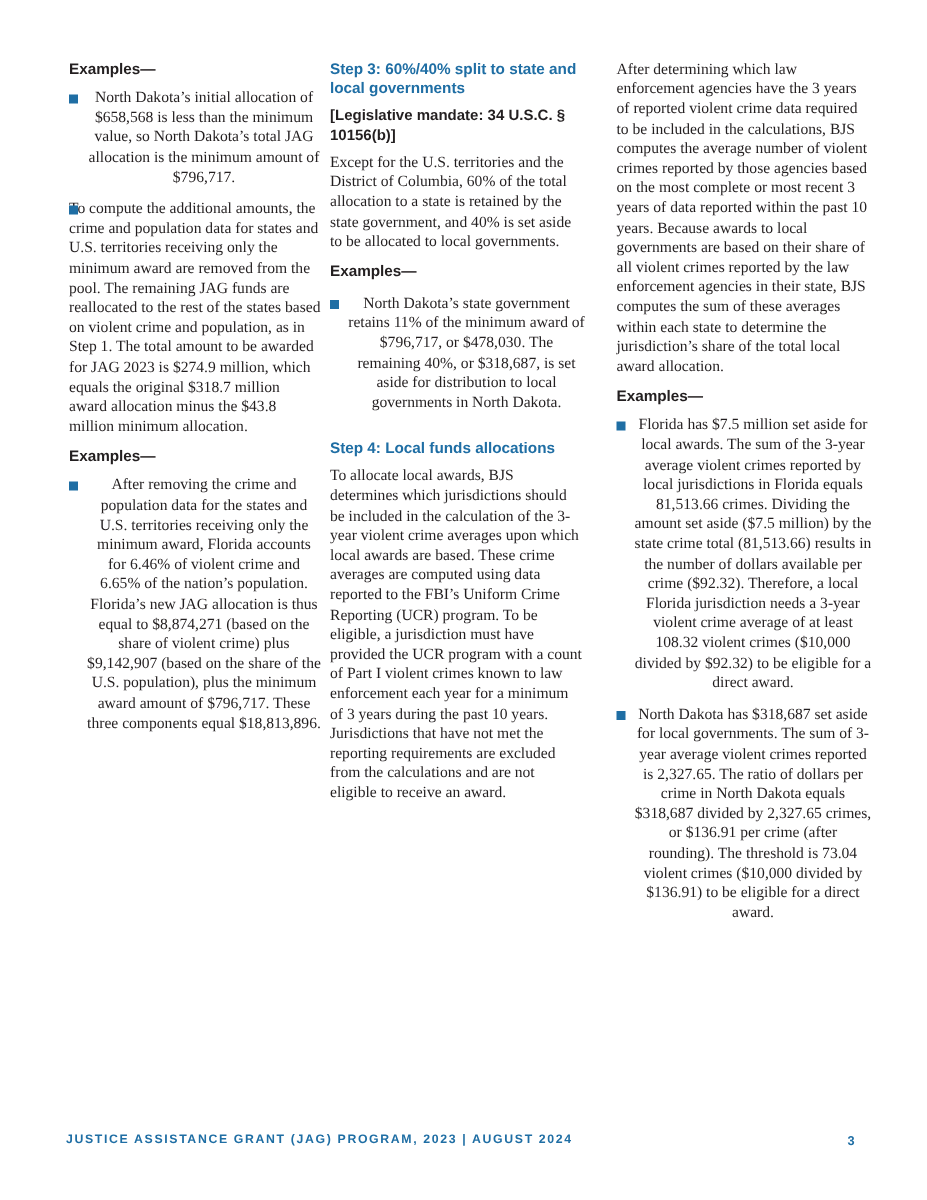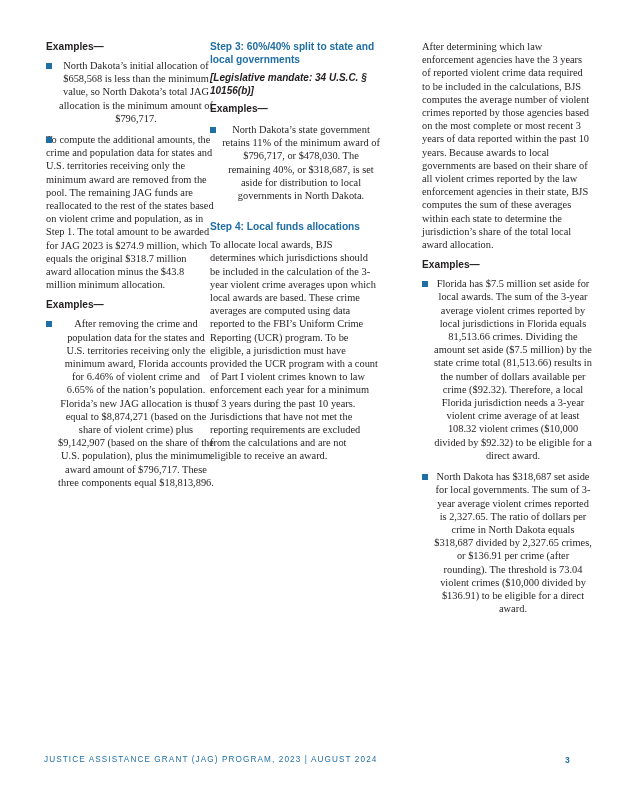--- a/index.html
+++ b/index.html
@@ -1,29 +1,29 @@
 <!DOCTYPE html>
 <html><head>
   <meta charset="utf-8">
   <style>
     * { box-sizing: border-box; margin: 0; padding: 0; }
     html, body { width: 618px; height: 800px; background: #ffffff; overflow: hidden; }
     body { position: relative; font-family: "Liberation Serif", "DejaVu Serif", serif; color: #231f20; }
     .col { position: absolute; top: 40px; }
     #col1 { left: 46px; width: 168px; }
-    #col2 { left: 210px; width: 170px; }
-    #col3 { left: 422px; width: 170px; }
+    #col2 { left: 220px; width: 170px; }
+    #col3 { left: 411px; width: 170px; }
     p.body { font-size: 10.4px; line-height: 13.2px; margin-bottom: 7px; }
     .exh { font-family: "Liberation Sans", "DejaVu Sans", sans-serif; font-weight: bold; font-size: 10.2px; line-height: 13px; margin-bottom: 6px; color: #231f20; }
     .steph { font-family: "Liberation Sans", "DejaVu Sans", sans-serif; font-weight: bold; font-size: 10.2px; line-height: 13px; color: #1f6ea4; margin-bottom: 5px; }
-    .mand { font-family: "Liberation Sans", "DejaVu Sans", sans-serif; font-weight: bold; font-size: 10px; line-height: 13px; color: #231f20; margin-bottom: 5px; font-style: italic; }
+    .mand { font-family: "Liberation Sans", "DejaVu Sans", sans-serif; font-weight: bold; font-size: 10px; line-height: 13px; color: #231f20; margin-bottom: 5px; }
     ul.bl { list-style: none; }
     ul.bl li { position: relative; padding-left: 12px; font-size: 10.4px; line-height: 13.2px; margin-bottom: 8px; text-align: center; }
     ul.bl li .bullet { position: absolute; left: 0; top: 4px; width: 6px; height: 6px; background: #1f6ea4; }
-    .footer { position: absolute; top: 755px; left: 44px; font-family: "Liberation Sans", "DejaVu Sans", sans-serif; font-weight: normal; font-size: 8.2px; letter-spacing: 1.1px; color: #1f6ea4; }
+    .footer { position: absolute; top: 755px; left: 44px; font-family: "Liberation Sans", "DejaVu Sans", sans-serif; font-weight: bold; font-size: 8.2px; letter-spacing: 1.1px; color: #1f6ea4; }
     .pagenum { position: absolute; top: 755px; left: 565px; font-family: "Liberation Sans", "DejaVu Sans", sans-serif; font-weight: bold; font-size: 8.5px; color: #1f6ea4; }
     .gap { height: 10px; }
   </style>
 </head>
 <body>
 
 <div class="col" id="col1">
   <div class="exh">Examples—</div>
   <ul class="bl">
     <li><span class="bullet"></span><span>North Dakota’s initial allocation of $658,568 is less than the minimum value, so North Dakota’s total JAG allocation is the minimum amount of $796,717.</span></li>
@@ -32,20 +32,21 @@
   <p class="body">To compute the additional amounts, the crime and population data for states and U.S. territories receiving only the minimum award are removed from the pool. The remaining JAG funds are reallocated to the rest of the states based on violent crime and population, as in Step 1. The total amount to be awarded for JAG 2023 is $274.9 million, which equals the original $318.7 million award allocation minus the $43.8 million minimum allocation.</p>
   <div class="exh">Examples—</div>
   <ul class="bl">
     <li><span class="bullet"></span><span>After removing the crime and population data for the states and U.S. territories receiving only the minimum award, Florida accounts for 6.46% of violent crime and 6.65% of the nation’s population. Florida’s new JAG allocation is thus equal to $8,874,271 (based on the share of violent crime) plus $9,142,907 (based on the share of the U.S. population), plus the minimum award amount of $796,717. These three components equal $18,813,896.</span></li>
   </ul>
 </div>
 
 <div class="col" id="col2">
   <div class="steph">Step 3: 60%/40% split to state and local governments</div>
   <div class="mand">[Legislative mandate: 34 U.S.C. § 10156(b)]</div>
+  <p class="body">Except for the U.S. territories and the District of Columbia, 60% of the total allocation to a state is retained by the state government, and 40% is set aside to be allocated to local governments.</p>
   <div class="exh">Examples—</div>
   <ul class="bl">
     <li><span class="bullet"></span></li>
     <li><span class="bullet"></span><span>North Dakota’s state government retains 11% of the minimum award of $796,717, or $478,030. The remaining 40%, or $318,687, is set aside for distribution to local governments in North Dakota.</span></li>
   </ul>
   <div class="gap"></div>
   <div class="steph">Step 4: Local funds allocations</div>
   <p class="body">To allocate local awards, BJS determines which jurisdictions should be included in the calculation of the 3-year violent crime averages upon which local awards are based. These crime averages are computed using data reported to the FBI’s Uniform Crime Reporting (UCR) program. To be eligible, a jurisdiction must have provided the UCR program with a count of Part I violent crimes known to law enforcement each year for a minimum of 3 years during the past 10 years. Jurisdictions that have not met the reporting requirements are excluded from the calculations and are not eligible to receive an award.</p>
 </div>
 

